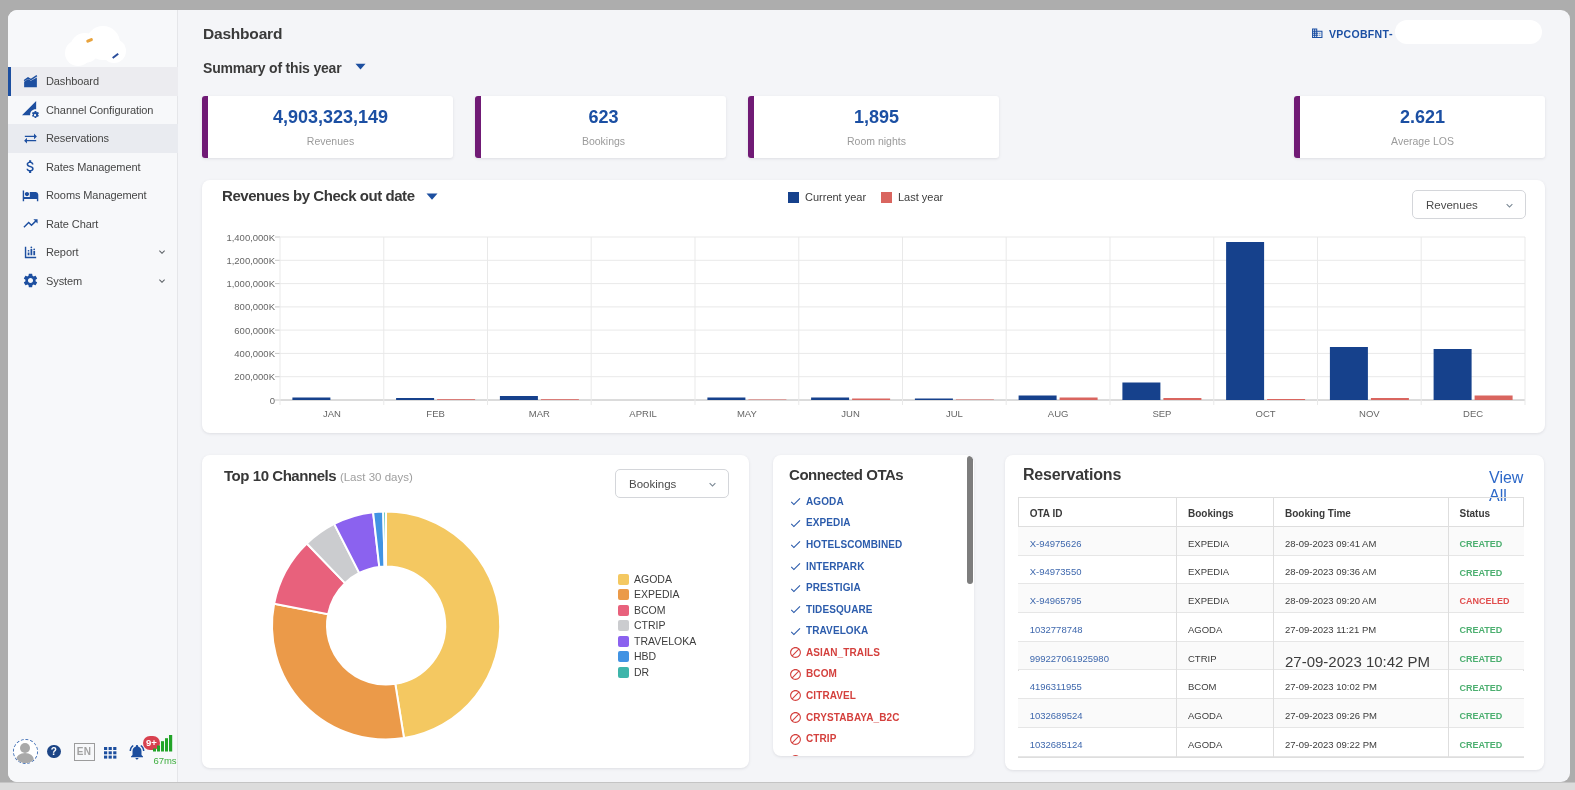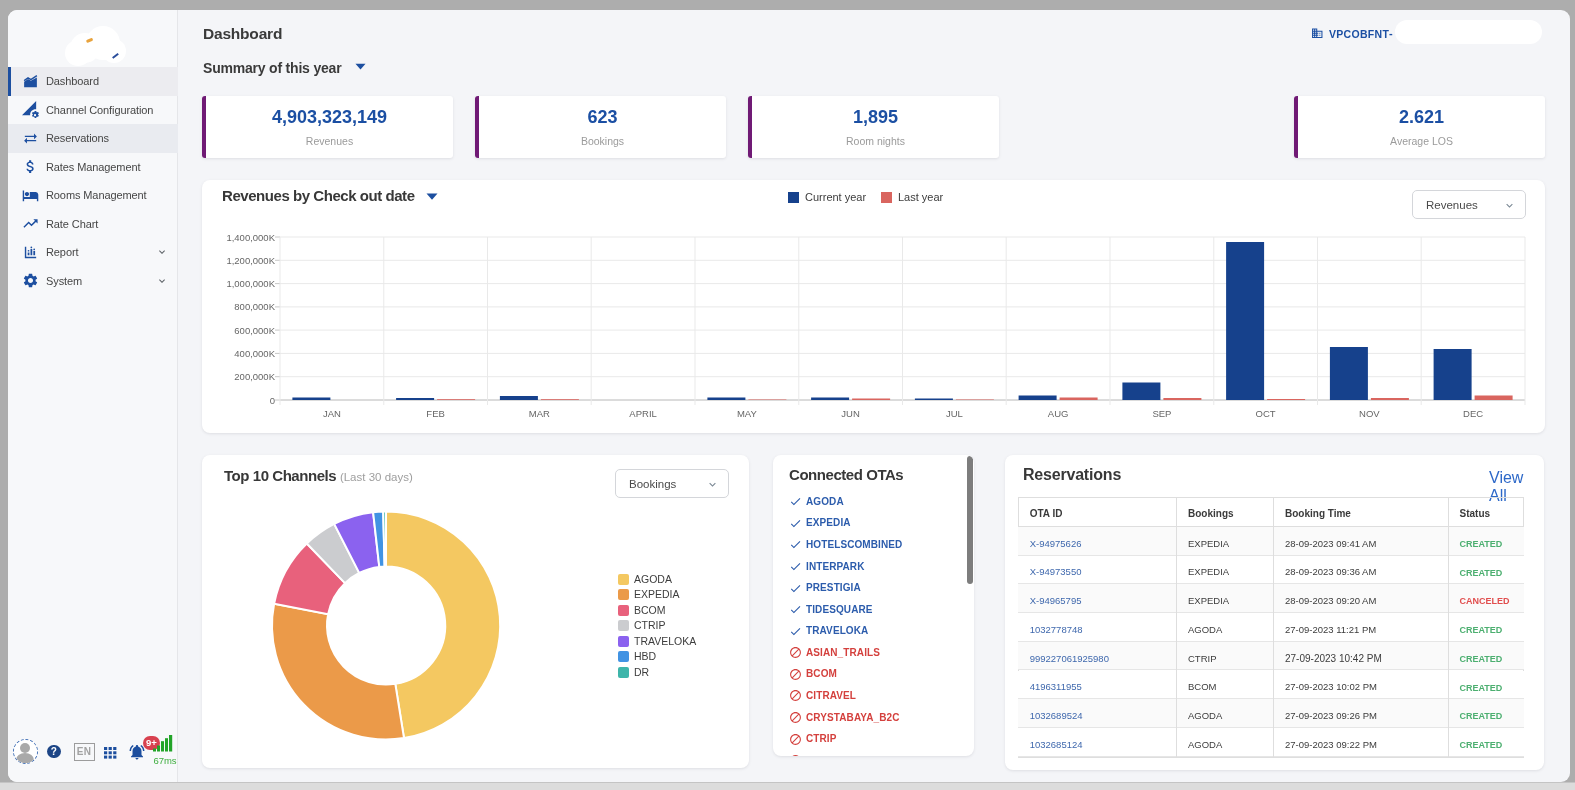--- a/index.html
+++ b/index.html
@@ -10,21 +10,21 @@
 #sidebar { position:absolute; left:0; top:0; width:170px; height:772px; background:#f7f8fa; border-right:1px solid #e5e6e9; }
 .abs { position:absolute; }
 .menu { position:absolute; left:0; top:57px; width:170px; }
 .mi { height:28.5px; display:flex; align-items:center; padding-left:14px; position:relative; }
 .mi svg { width:17px; height:17px; flex:0 0 17px; }
 .mi span { margin-left:7px; font-size:11px; color:#464646; letter-spacing:-0.1px; }
 .mi.active { background:#ececf0; border-left:3px solid #1d4fa0; padding-left:11px; }
 .mi.hov { background:#e9ebf0; }
 .mi .chev { position:absolute; right:10px; top:50%; margin-top:-6px; width:12px; height:12px; }
 .card { position:absolute; background:#fff; border-radius:8px; box-shadow:0 1px 3px rgba(80,80,90,0.13); }
-.stat { width:251px; height:62px; top:86px; border-left:4px solid #701a75; border-radius:3px; text-align:center; }
+.stat { width:251px; height:62px; top:86px; border-left:6px solid #701a75; border-radius:3px; text-align:center; }
 .stat .num { font-size:18px; font-weight:bold; color:#1b4fa3; margin-top:11px; }
 .stat .lbl { font-size:10.5px; color:#9b9b9b; margin-top:7px; }
 .ctitle { font-size:15px; font-weight:bold; color:#383838; letter-spacing:-0.45px; }
 .ddown { position:absolute; width:114px; height:29px; border:1px solid #d4d6da; border-radius:5px; background:#fff; font-size:11.5px; color:#4a4a4a; display:flex; align-items:center; padding-left:13px; }
 .ddown svg { position:absolute; right:9px; top:8px; width:13px; height:13px; }
 </style>
 </head>
 <body>
 <div id="app">
 
@@ -380,21 +380,21 @@
     <div class="abs" style="left:24.7px;top:168.8px;font-size:9.5px;color:#3f68ad;">1032778748</div>
     <div class="abs" style="left:183.0px;top:168.8px;font-size:9.5px;color:#3c3c3c;">AGODA</div>
     <div class="abs" style="left:280.0px;top:168.8px;font-size:9.5px;color:#3c3c3c;">27-09-2023 11:21 PM</div>
     <div class="abs" style="left:454.5px;top:170.1px;font-size:9px;font-weight:bold;color:#4caf70;letter-spacing:0px;">CREATED</div>
     <div class="abs" style="left:12.7px;top:186.8px;width:506.8px;height:28.7px;background:#fafafa;border-bottom:1px solid #e6e6e6;"></div>
     <div class="abs" style="left:171.0px;top:186.8px;width:1px;height:28.7px;background:#dedede;"></div>
     <div class="abs" style="left:268.0px;top:186.8px;width:1px;height:28.7px;background:#dedede;"></div>
     <div class="abs" style="left:442.5px;top:186.8px;width:1px;height:28.7px;background:#dedede;"></div>
     <div class="abs" style="left:24.7px;top:197.5px;font-size:9.5px;color:#3f68ad;">999227061925980</div>
     <div class="abs" style="left:183.0px;top:197.5px;font-size:9.5px;color:#3c3c3c;">CTRIP</div>
-    <div class="abs" style="left:280.0px;top:197.5px;font-size:10px;color:#3c3c3c;">27-09-2023 10:42 PM</div>
+    <div class="abs" style="left:280.0px;top:197.5px;font-size:15px;color:#3c3c3c;">27-09-2023 10:42 PM</div>
     <div class="abs" style="left:454.5px;top:198.8px;font-size:9px;font-weight:bold;color:#4caf70;letter-spacing:0px;">CREATED</div>
     <div class="abs" style="left:12.7px;top:215.5px;width:506.8px;height:28.7px;background:#fff;border-bottom:1px solid #e6e6e6;"></div>
     <div class="abs" style="left:171.0px;top:215.5px;width:1px;height:28.7px;background:#dedede;"></div>
     <div class="abs" style="left:268.0px;top:215.5px;width:1px;height:28.7px;background:#dedede;"></div>
     <div class="abs" style="left:442.5px;top:215.5px;width:1px;height:28.7px;background:#dedede;"></div>
     <div class="abs" style="left:24.7px;top:226.2px;font-size:9.5px;color:#3f68ad;">4196311955</div>
     <div class="abs" style="left:183.0px;top:226.2px;font-size:9.5px;color:#3c3c3c;">BCOM</div>
     <div class="abs" style="left:280.0px;top:226.2px;font-size:9.5px;color:#3c3c3c;">27-09-2023 10:02 PM</div>
     <div class="abs" style="left:454.5px;top:227.5px;font-size:9px;font-weight:bold;color:#4caf70;letter-spacing:0px;">CREATED</div>
     <div class="abs" style="left:12.7px;top:244.2px;width:506.8px;height:28.7px;background:#fafafa;border-bottom:1px solid #e6e6e6;"></div>

